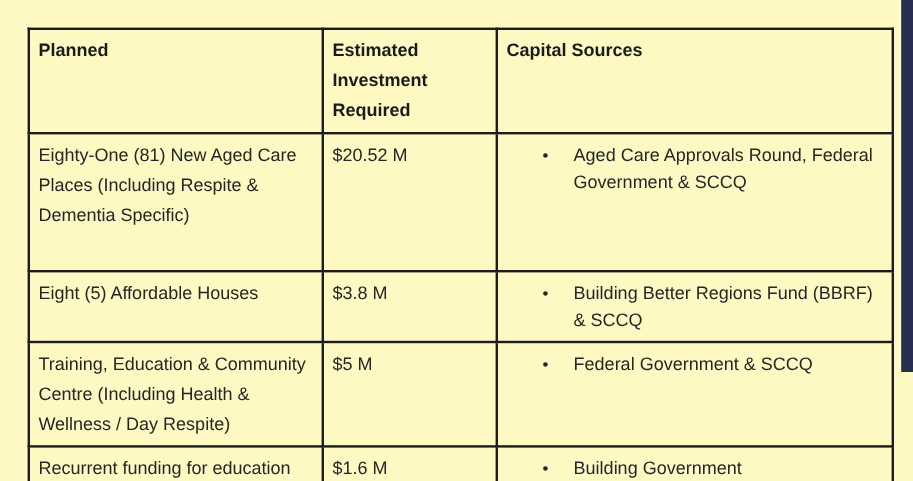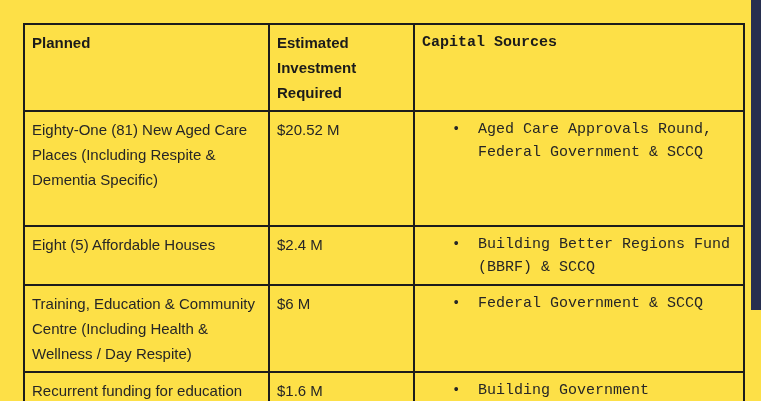--- a/index.html
+++ b/index.html
@@ -6,21 +6,21 @@
   body {
     width: 761px; height: 401px;
     background: #fbfbfa;
     font-family: "Liberation Sans", sans-serif;
     color: #262626;
     overflow: hidden;
   }
   .page {
     position: relative;
     width: 761px; height: 401px;
-    background: #fde047;
+    background: #fef9c3;
   }
   .accent-bar {
     position: absolute;
     top: 0; right: 0;
     width: 10px; height: 310px;
   }
   table.capital-table {
     position: absolute;
     left: 23px; top: 23px;
     width: 720px;
@@ -35,21 +35,21 @@
     font-size: 15px;
     line-height: 25px;
     font-weight: normal;
     overflow: hidden;
   }
   table.capital-table th {
     font-weight: bold;
     color: #1b1b1b;
   }
   td.cell-investment, th.col-investment { padding-left: 11px; border-radius: 23px; }
-  td.cell-capital, th.col-capital { padding-left: 0; padding-right: 2px; font-family: Liberation Mono, monospace; }
+  td.cell-capital, th.col-capital { padding-left: 0; padding-right: 2px; }
   th.col-capital { padding-left: 11px; }
   .bullet-row {
     display: flex;
     padding-left: 30px;
   }
   .bullet {
     flex: 0 0 26px;
     font-size: 14px;
     line-height: 23px;
     padding-top: 1px;
@@ -86,32 +86,32 @@
       <td class="cell-capital">
         <div class="bullet-row">
           <span class="bullet">•</span>
           <span class="bullet-text">Aged Care Approvals Round, Federal Government &amp; SCCQ</span>
         </div>
       </td>
     </tr>
 
     <tr style="height:44px;">
       <td class="cell-planned">Eight (5) Affordable Houses</td>
-      <td class="cell-investment">$2.4 M</td>
+      <td class="cell-investment">$3.8 M</td>
       <td class="cell-capital">
         <div class="bullet-row">
           <span class="bullet">•</span>
           <span class="bullet-text">Building Better Regions Fund (BBRF) &amp; SCCQ</span>
         </div>
       </td>
     </tr>
 
     <tr style="height:82px;">
       <td class="cell-planned">Training, Education &amp; Community Centre (Including Health &amp; Wellness / Day Respite)</td>
-      <td class="cell-investment">$6 M</td>
+      <td class="cell-investment">$5 M</td>
       <td class="cell-capital">
         <div class="bullet-row">
           <span class="bullet">•</span>
           <span class="bullet-text">Federal Government &amp; SCCQ</span>
         </div>
       </td>
     </tr>
 
     <tr style="height:66px;">
       <td class="cell-planned">Recurrent funding for education and training (4 years)</td>

